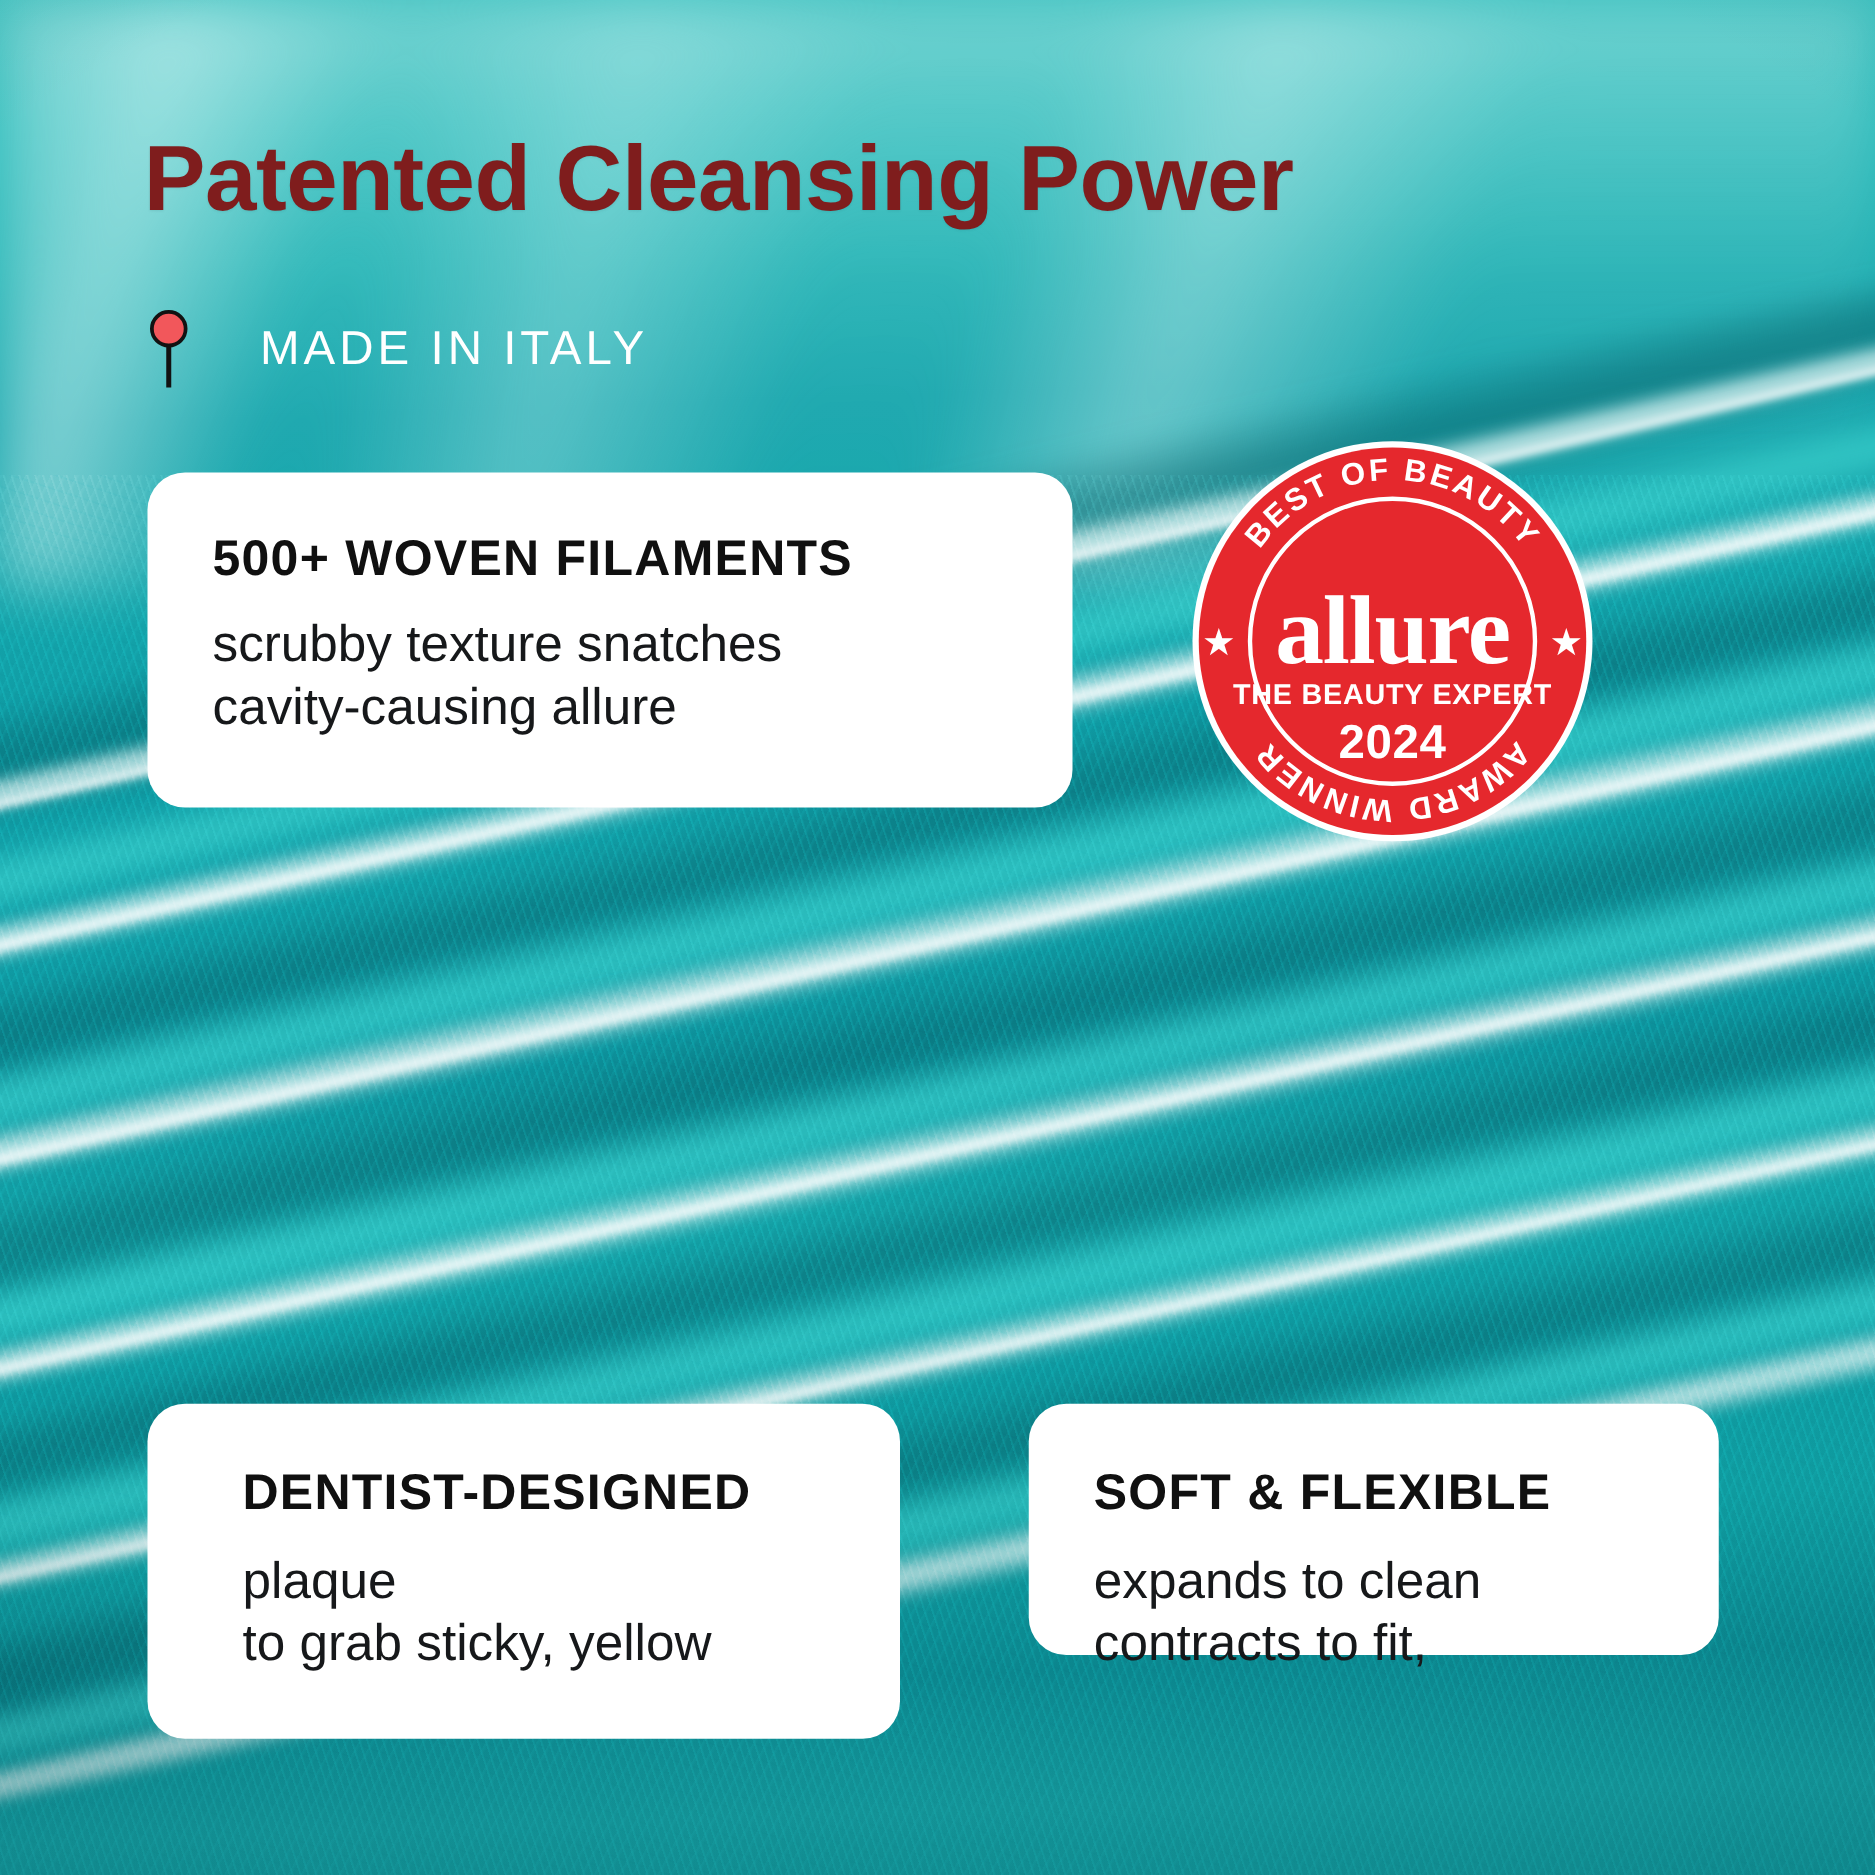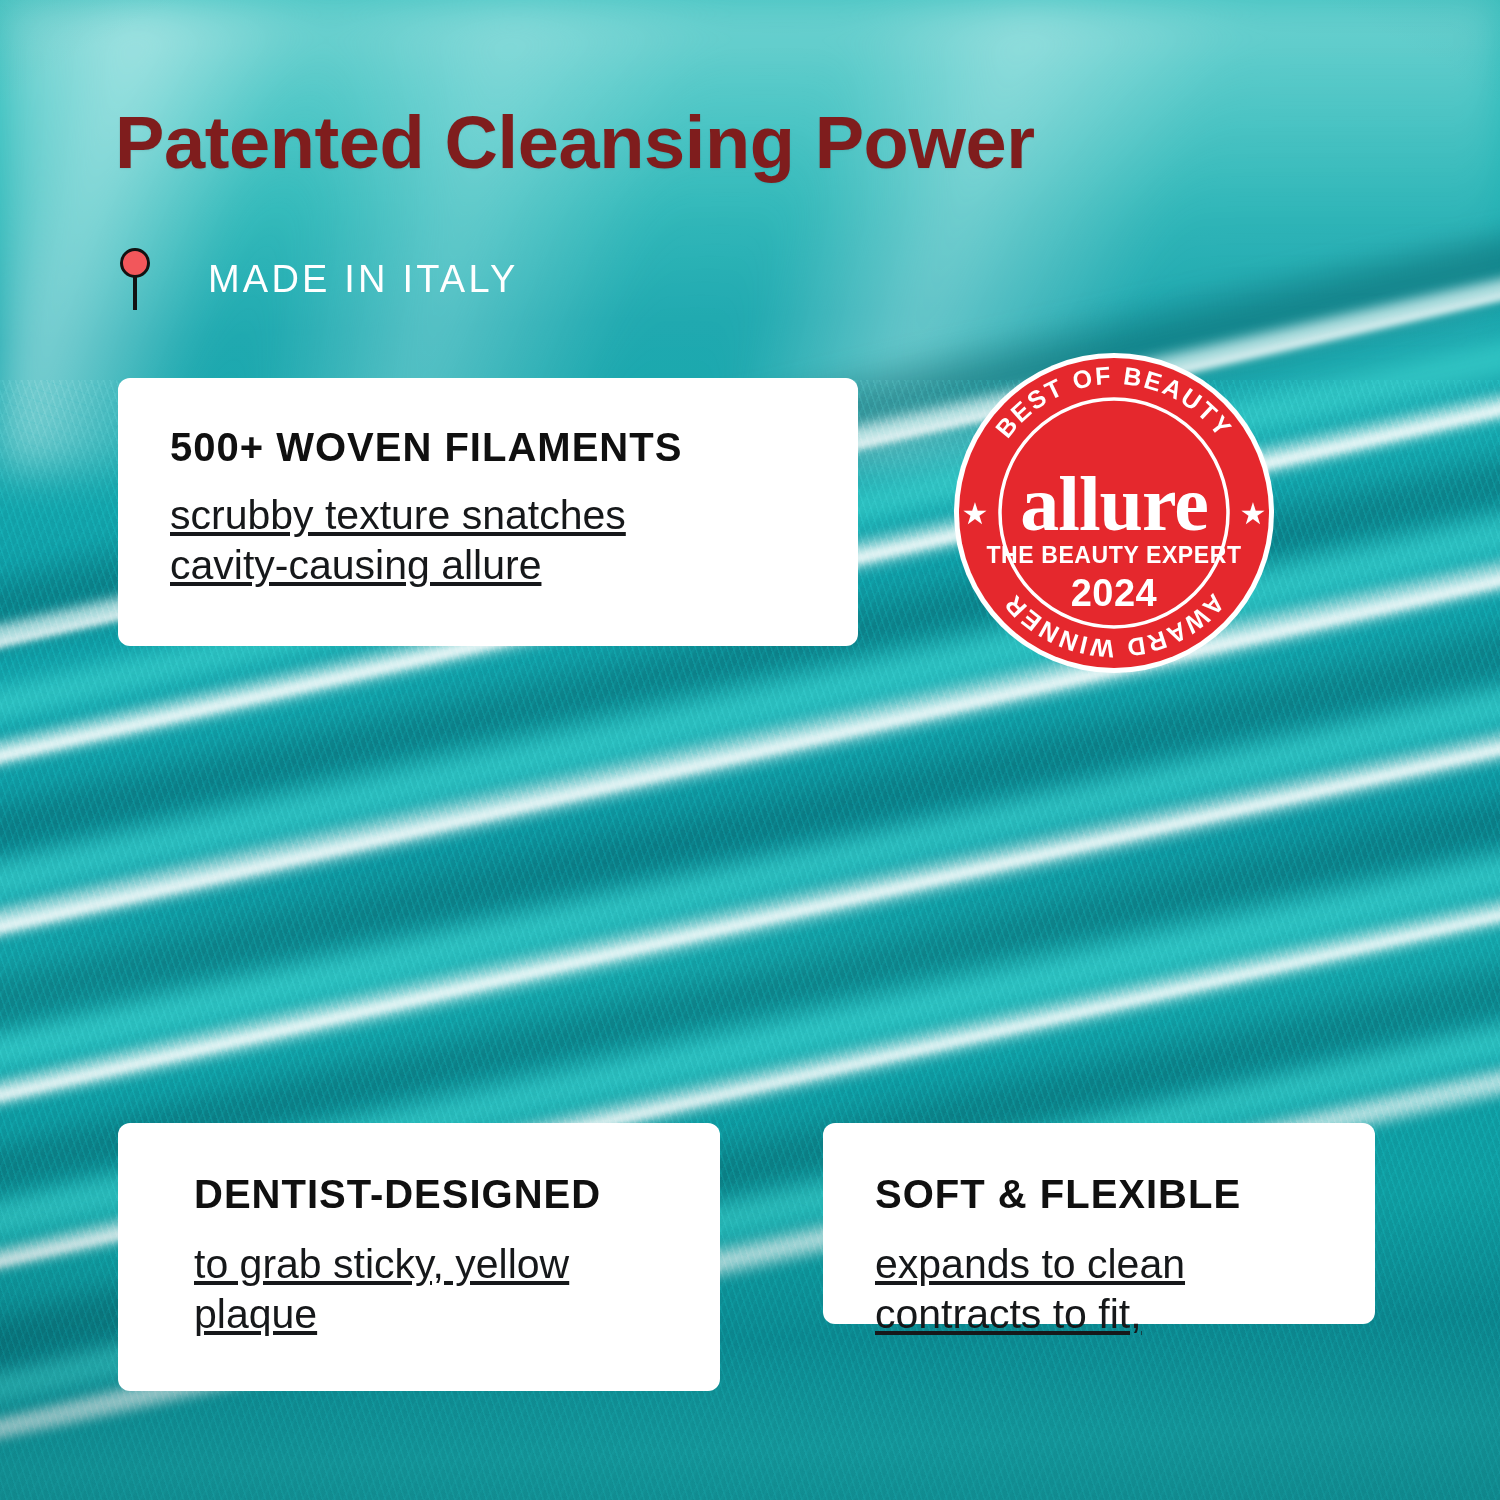--- a/index.html
+++ b/index.html
@@ -164,37 +164,36 @@
     font-weight: 400;
     letter-spacing: 3.2px;
     color: #ffffff;
     white-space: nowrap;
   }
 
   
   .card {
     position: absolute;
     background: #ffffff;
-    border-radius: 12px;
+    border-radius: 30px;
     box-sizing: border-box;
   }
   .card-heading {
     font-size: 40px;
     font-weight: 700;
     letter-spacing: 1.0px;
     color: #101010;
     white-space: nowrap;
     line-height: 1.05;
   }
   .card-body {
     font-size: 41px;
     font-weight: 400;
     color: #16181a;
     line-height: 1.22;
-    text-decoration: underline;
   }
 
   #card-filaments {
     left: 118px;
     top: 378px;
     width: 740px;
     height: 268px;
     padding: 48px 0 0 52px;
   }
   #card-filaments .card-body { margin-top: 22px; }
@@ -304,22 +303,22 @@
     <div class="card-heading">500+ WOVEN FILAMENTS</div>
     <div class="card-body">
       <div>scrubby texture snatches</div>
       <div>cavity-causing allure</div>
     </div>
   </div>
 
   <div class="card" id="card-dentist">
     <div class="card-heading">DENTIST-DESIGNED</div>
     <div class="card-body">
+      <div>plaque</div>
       <div>to grab sticky, yellow</div>
-      <div>plaque</div>
     </div>
   </div>
 
   <div class="card" id="card-soft">
     <div class="card-heading">SOFT &amp; FLEXIBLE</div>
     <div class="card-body">
       <div>expands to clean</div>
       <div>contracts to fit,</div>
     </div>
   </div>

